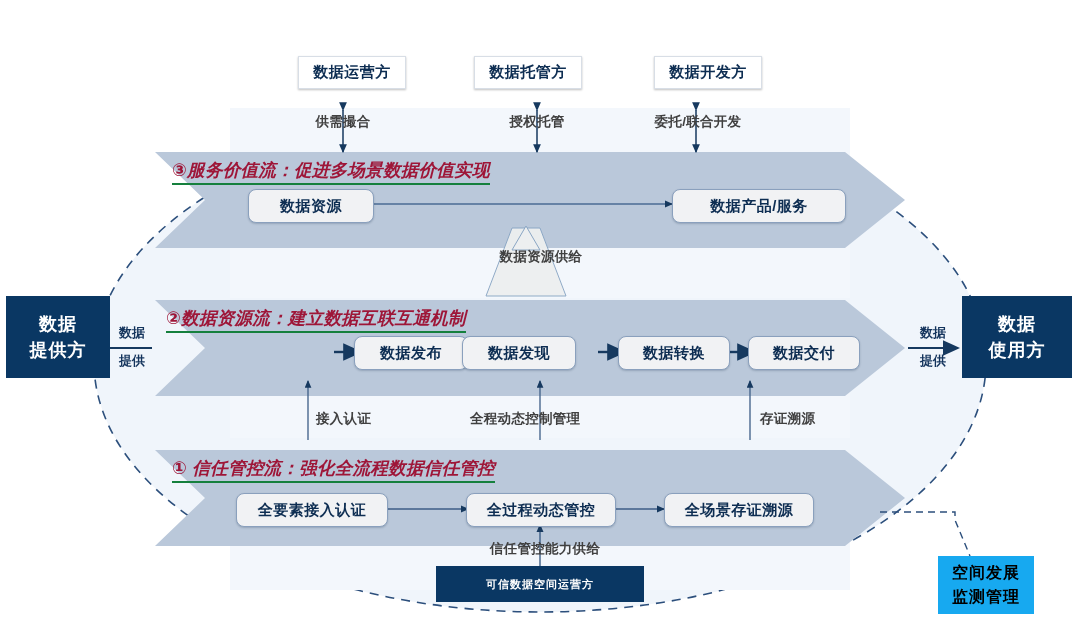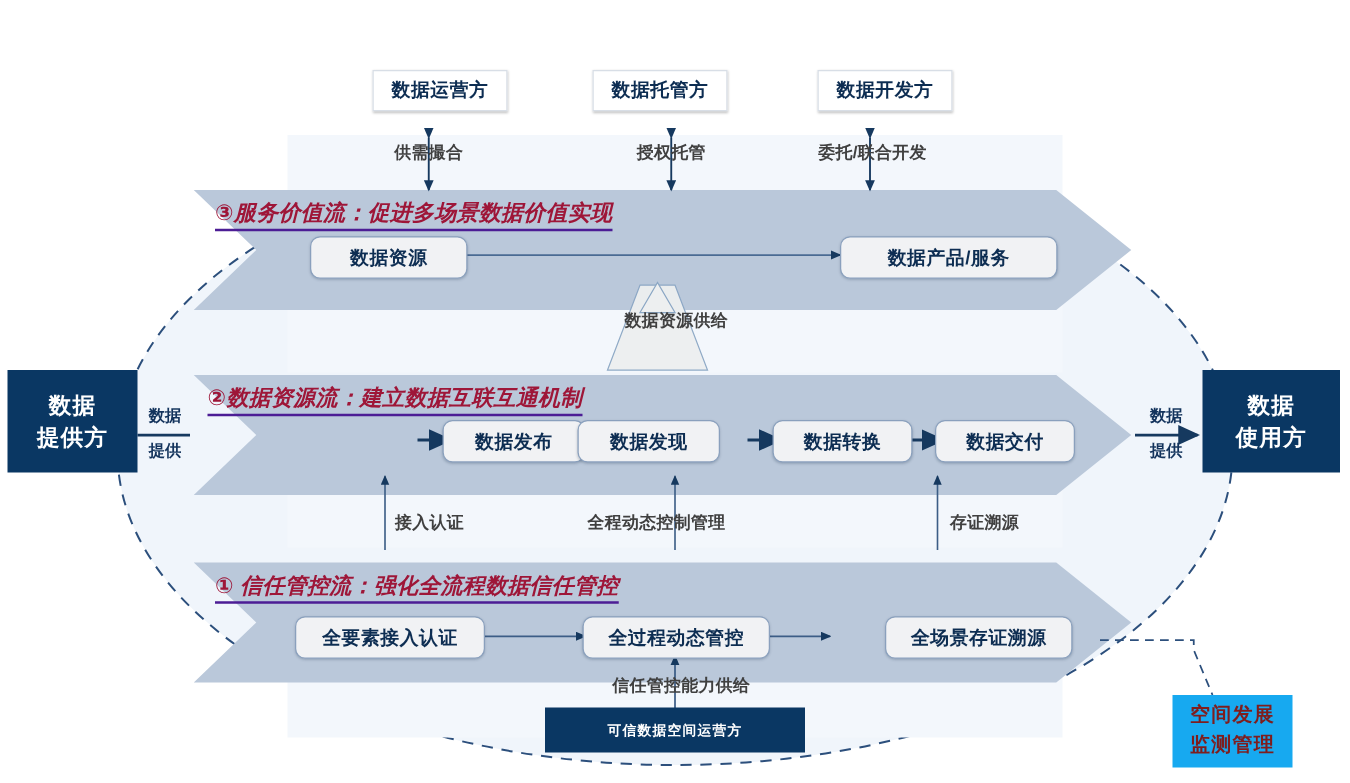--- a/index.html
+++ b/index.html
@@ -53,38 +53,38 @@
   }
 
   
   .sec-head{
     color:#9e1638;
     font-size:17.5px;
     font-weight:bold;
     font-style:italic;
     letter-spacing:.3px;
     white-space:nowrap;
-    border-bottom:2px solid #4c1d95;
+    border-bottom:2px solid #15803d;
     padding-bottom:1px;
     display:inline-block;
   }
 
   
   .mini{
     color:#404040;font-size:13.5px;font-weight:bold;
     white-space:nowrap;letter-spacing:.3px;
   }
   .mini-sm{
     color:#13335c;font-size:13px;font-weight:bold;
     white-space:nowrap;
   }
 
   
   .cyan-box{
-    background:#17a9f0;color:#7f1d1d;
+    background:#17a9f0;color:#000000;
     font-size:16px;font-weight:bold;letter-spacing:1px;
     line-height:1.5;
     display:flex;flex-direction:column;
     align-items:center;justify-content:center;
   }
 
   svg{display:block;}
   .svg-layer{position:absolute;left:0;top:0;width:1080px;height:626px;pointer-events:none;}
 </style>
 </head>
@@ -239,21 +239,21 @@
 
   <div class="abs" style="left:172px;top:456px;">
     <span class="sec-head">① 信任管控流：强化全流程数据信任管控</span>
   </div>
   <div class="abs ctr fbox" style="left:236px;top:493px;width:150px;height:32px;">
     <span>全要素接入认证</span>
   </div>
   <div class="abs ctr fbox" style="left:466px;top:493px;width:148px;height:32px;">
     <span>全过程动态管控</span>
   </div>
-  <div class="abs ctr fbox" style="left:664px;top:493px;width:148px;height:32px;margin-left:44px;">
+  <div class="abs ctr fbox" style="left:664px;top:493px;width:148px;height:32px;">
     <span>全场景存证溯源</span>
   </div>
 
   <div class="abs ctr" style="left:460px;top:539px;width:170px;height:20px;">
     <span class="mini">信任管控能力供给</span>
   </div>
 
   <div class="abs ctr navy-panel" style="left:436px;top:566px;width:208px;height:36px;font-size:11px;font-weight:bold;letter-spacing:1px;">
     <span>可信数据空间运营方</span>
   </div>

